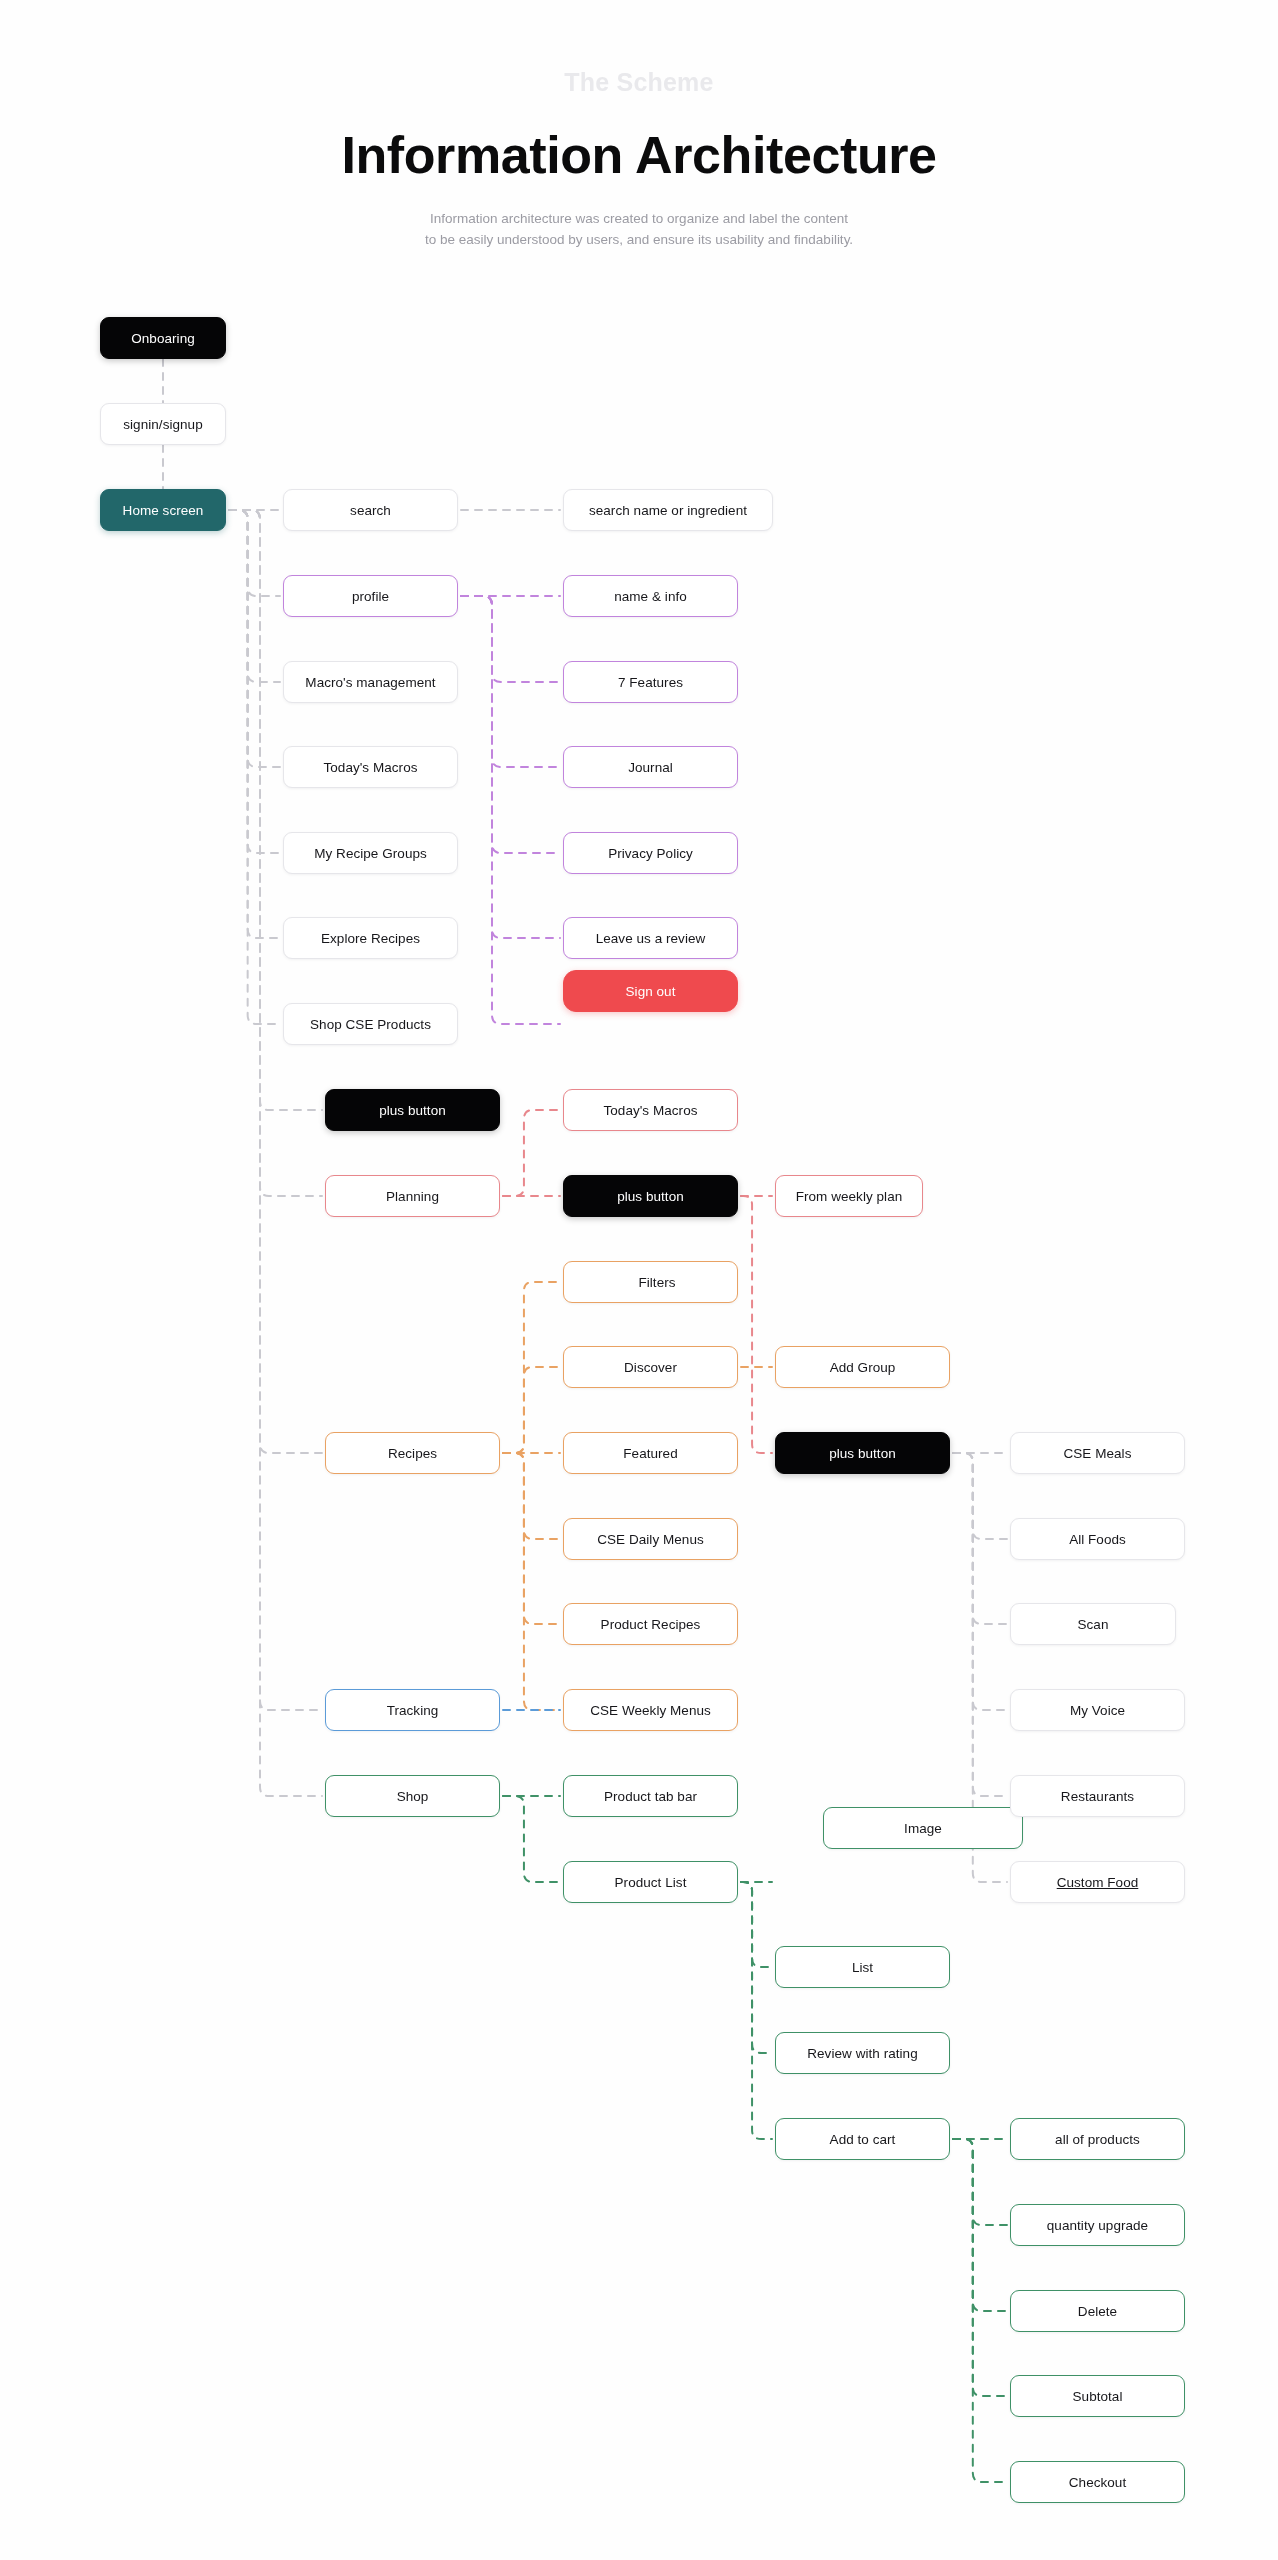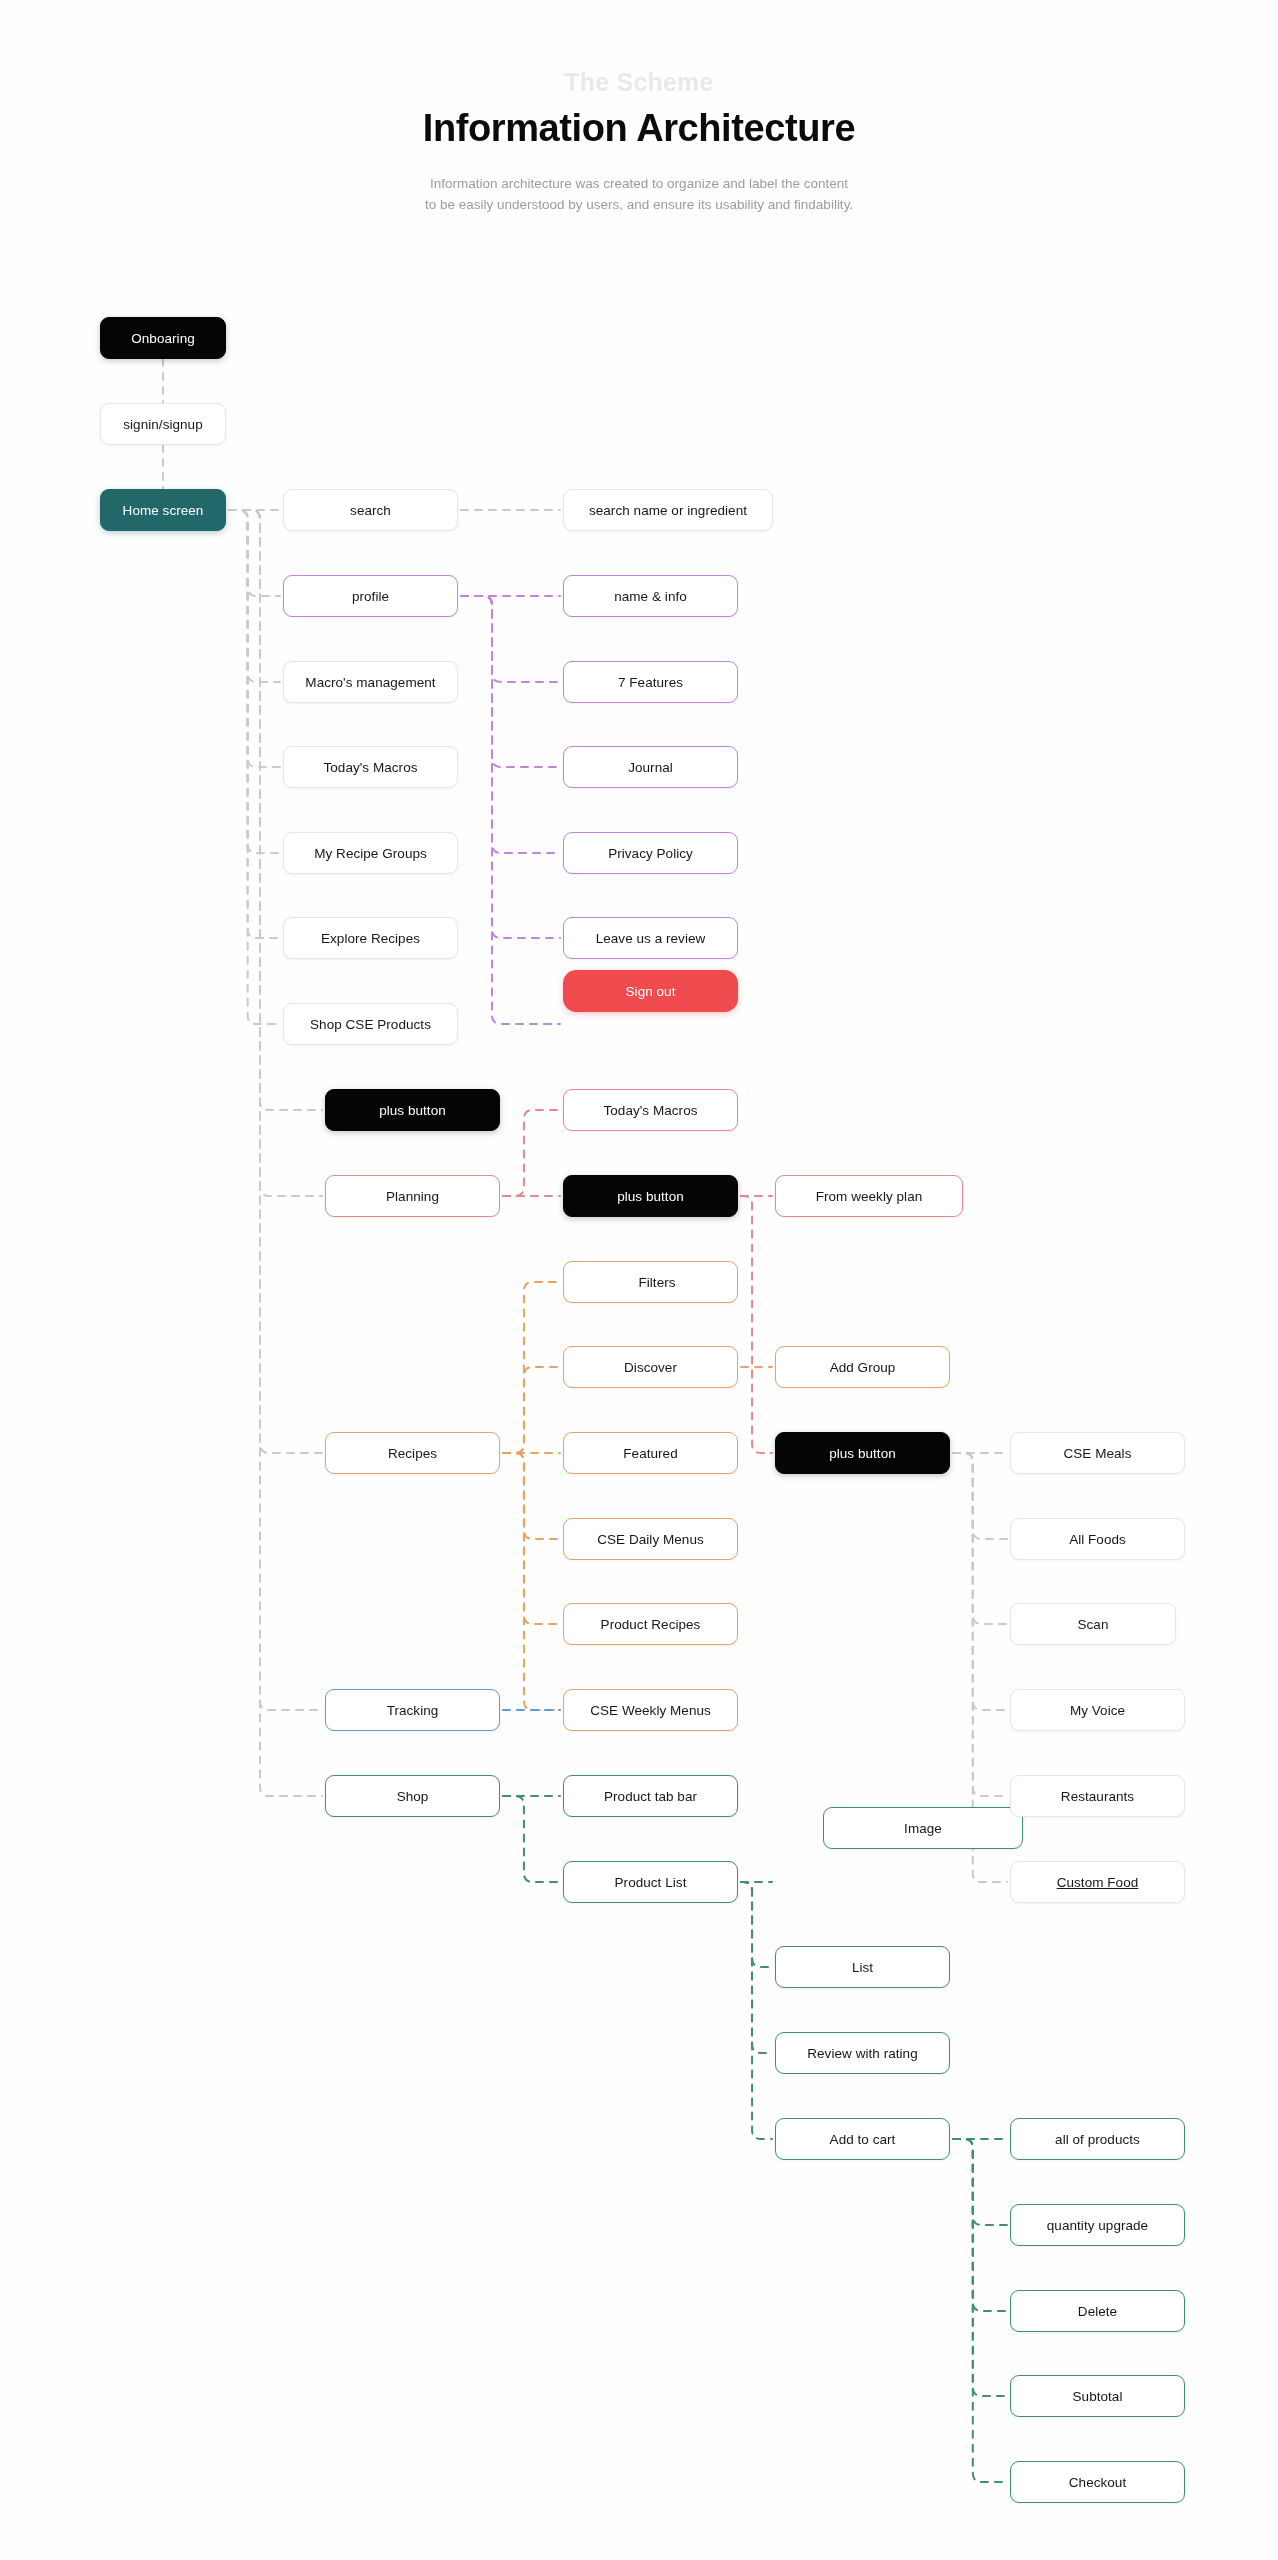--- a/index.html
+++ b/index.html
@@ -21,22 +21,22 @@
   
   .header { position: absolute; top: 0; left: 0; width: 1278px; text-align: center; }
   .eyebrow {
     margin-top: 68px;
     font-size: 25px;
     font-weight: 700;
     letter-spacing: 0.2px;
     color: #e9e9ec;
   }
   .main-title {
-    margin-top: 10px;
-    font-size: 38px;
+    margin-top: 28px;
+    font-size: 52px;
     font-weight: 700;
     letter-spacing: -0.4px;
     color: #0b0b0c;
   }
   .subtitle {
     margin-top: 24px;
     font-size: 13.5px;
     line-height: 1.55;
     color: #9b9ba3;
     font-weight: 400;
@@ -238,21 +238,21 @@
       </div>
       <div class="node orange" style="left: 563px; top: 1689px; width: 175px;">
         <span>CSE Weekly Menus</span>
       </div>
       <div class="node green" style="left: 563px; top: 1775px; width: 175px;">
         <span>Product tab bar</span>
       </div>
       <div class="node green" style="left: 563px; top: 1861px; width: 175px;">
         <span>Product List</span>
       </div>
-      <div class="node red" style="left: 775px; top: 1175px; width: 188px;">
+      <div class="node red" style="left: 775px; top: 1175px; width: 148px;">
         <span>From weekly plan</span>
       </div>
       <div class="node orange" style="left: 775px; top: 1346px; width: 175px;">
         <span>Add Group</span>
       </div>
       <div class="node dark" style="left: 775px; top: 1432px; width: 175px;">
         <span>plus button</span>
       </div>
       <div class="node green" style="left: 775px; top: 1807px; width: 200px; margin-left: 48px;">
         <span>Image</span>

